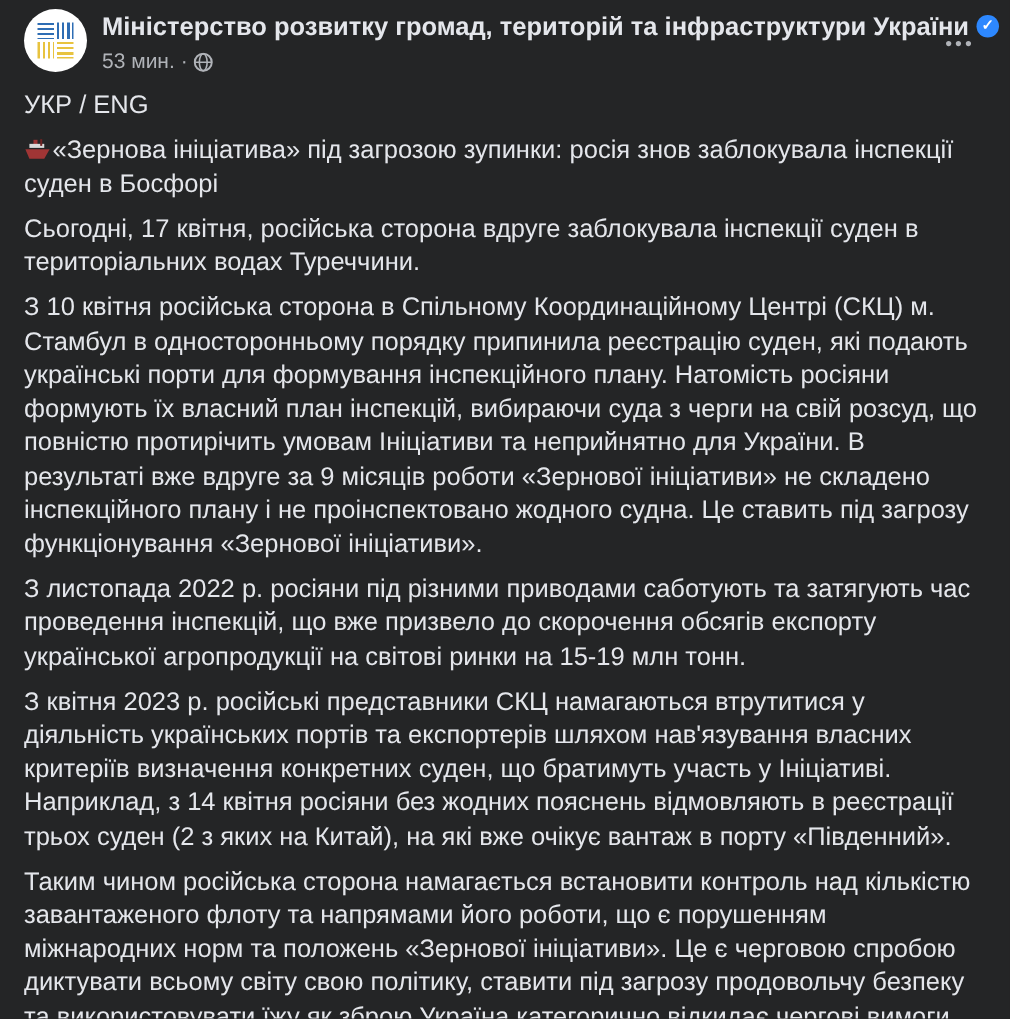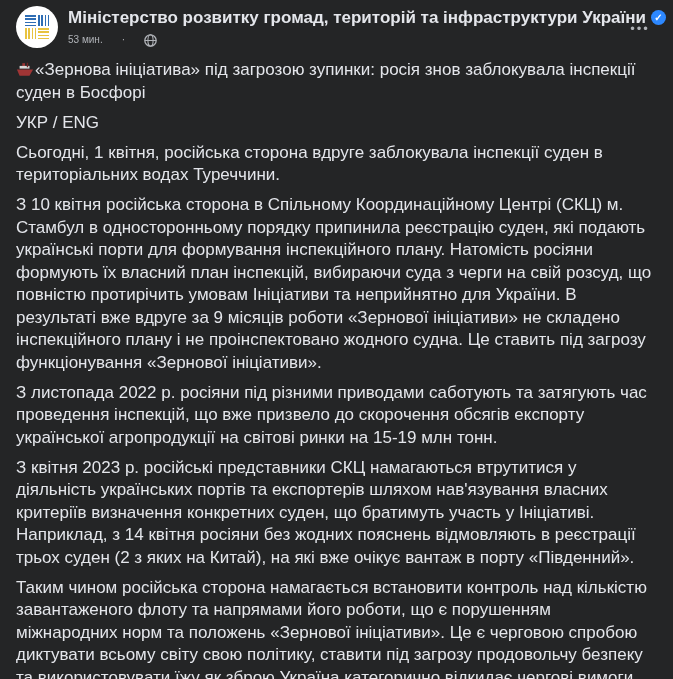--- a/index.html
+++ b/index.html
@@ -77,23 +77,23 @@
     font-size: 10px;
     font-weight: 700;
     display: inline-flex;
     align-items: center;
     justify-content: center;
     line-height: 1;
   }
   .meta-row {
     display: flex;
     align-items: center;
-    gap: 19px;
+    gap: 4px;
     margin-top: 3px;
-    font-size: 10px;
+    font-size: 14px;
     color: #b0b3b8;
     line-height: 18px;
   }
   .timestamp { cursor: pointer; }
   .globe {
     width: 13px;
     height: 13px;
     display: inline-block;
   }
   .more-btn {
@@ -160,28 +160,28 @@
         </span>
       </div>
     </div>
   </div>
 
   <button class="more-btn">
     <span>•••</span>
   </button>
 
   <div class="post-body">
+    <p>УКР / ENG</p>
     <p><span class="ship-icon"><svg viewBox="0 0 20 16" width="18" height="15">
             <rect x="7" y="1" width="3" height="4" fill="#9a3333"></rect>
             <rect x="4" y="4" width="11" height="3" fill="#d9d9d9"></rect>
             <path d="M1 8 L19 8 L15 15 L4 15 Z" fill="#a03535"></path>
             <rect x="12" y="0.5" width="1.5" height="5" fill="#6e2424"></rect>
           </svg></span><span>«Зернова ініціатива» під загрозою зупинки: росія знов заблокувала інспекції суден в Босфорі</span></p>
-    <p>УКР / ENG</p>
-    <p>Сьогодні, 1 квітня, російська сторона вдруге заблокувала інспекції суден в територіальних водах Туреччини.</p>
+    <p>Сьогодні, 17 квітня, російська сторона вдруге заблокувала інспекції суден в територіальних водах Туреччини.</p>
     <p>З 10 квітня російська сторона в Спільному Координаційному Центрі (СКЦ) м. Стамбул в односторонньому порядку припинила реєстрацію суден, які подають українські порти для формування інспекційного плану. Натомість росіяни формують їх власний план інспекцій, вибираючи суда з черги на свій розсуд, що повністю протирічить умовам Ініціативи та неприйнятно для України. В результаті вже вдруге за 9 місяців роботи «Зернової ініціативи» не складено інспекційного плану і не проінспектовано жодного судна. Це ставить під загрозу функціонування «Зернової ініціативи».</p>
     <p>З листопада 2022 р. росіяни під різними приводами саботують та затягують час проведення інспекцій, що вже призвело до скорочення обсягів експорту української агропродукції на світові ринки на 15-19 млн тонн.</p>
     <p>З квітня 2023 р. російські представники СКЦ намагаються втрутитися у діяльність українських портів та експортерів шляхом нав'язування власних критеріїв визначення конкретних суден, що братимуть участь у Ініціативі. Наприклад, з 14 квітня росіяни без жодних пояснень відмовляють в реєстрації трьох суден (2 з яких на Китай), на які вже очікує вантаж в порту «Південний».</p>
     <p>Таким чином російська сторона намагається встановити контроль над кількістю завантаженого флоту та напрямами його роботи, що є порушенням міжнародних норм та положень «Зернової ініціативи». Це є черговою спробою диктувати всьому світу свою політику, ставити під загрозу продовольчу безпеку та використовувати їжу як зброю Україна категорично відкидає чергові вимоги росіян и виступає проти втручання в діяльність українських портів.</p>
 
   </div>
 
 </div>
 
 </body></html>

